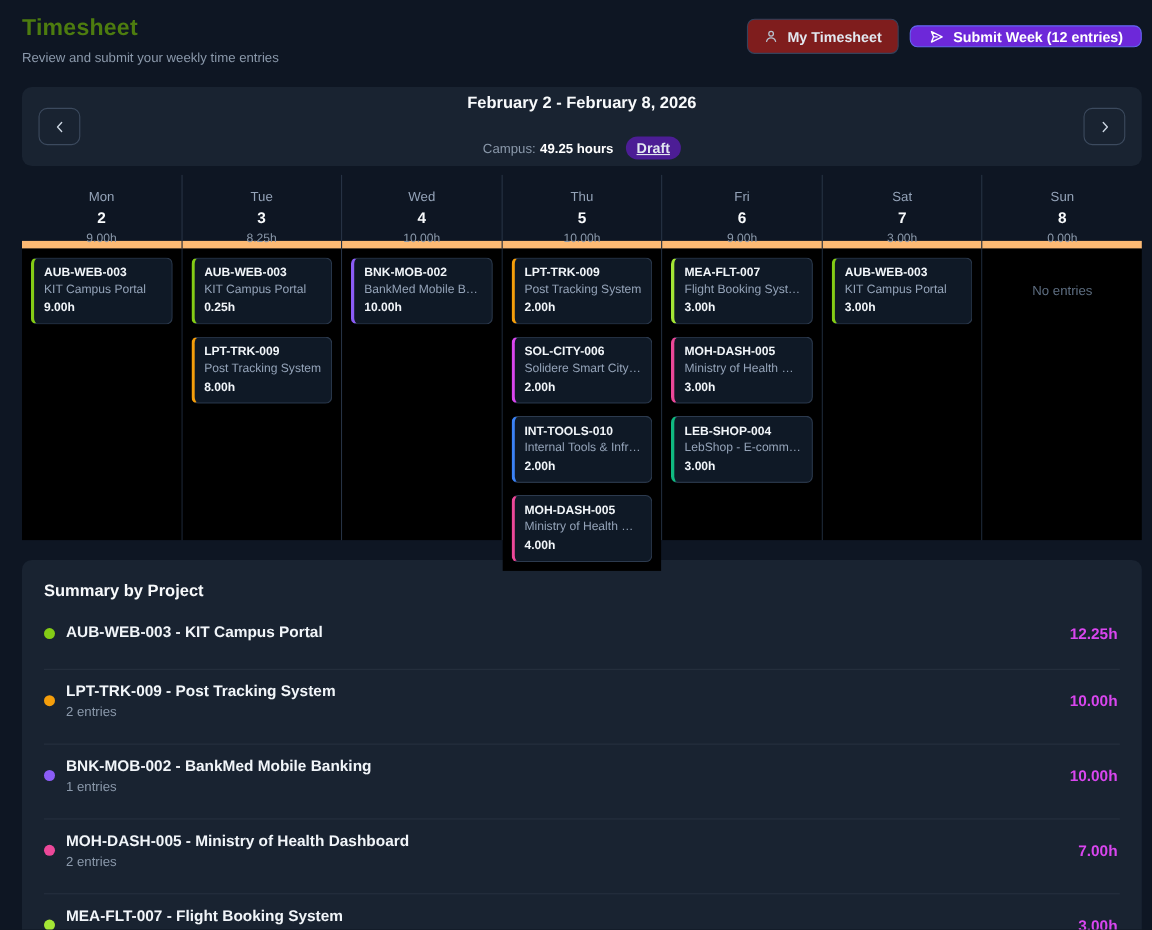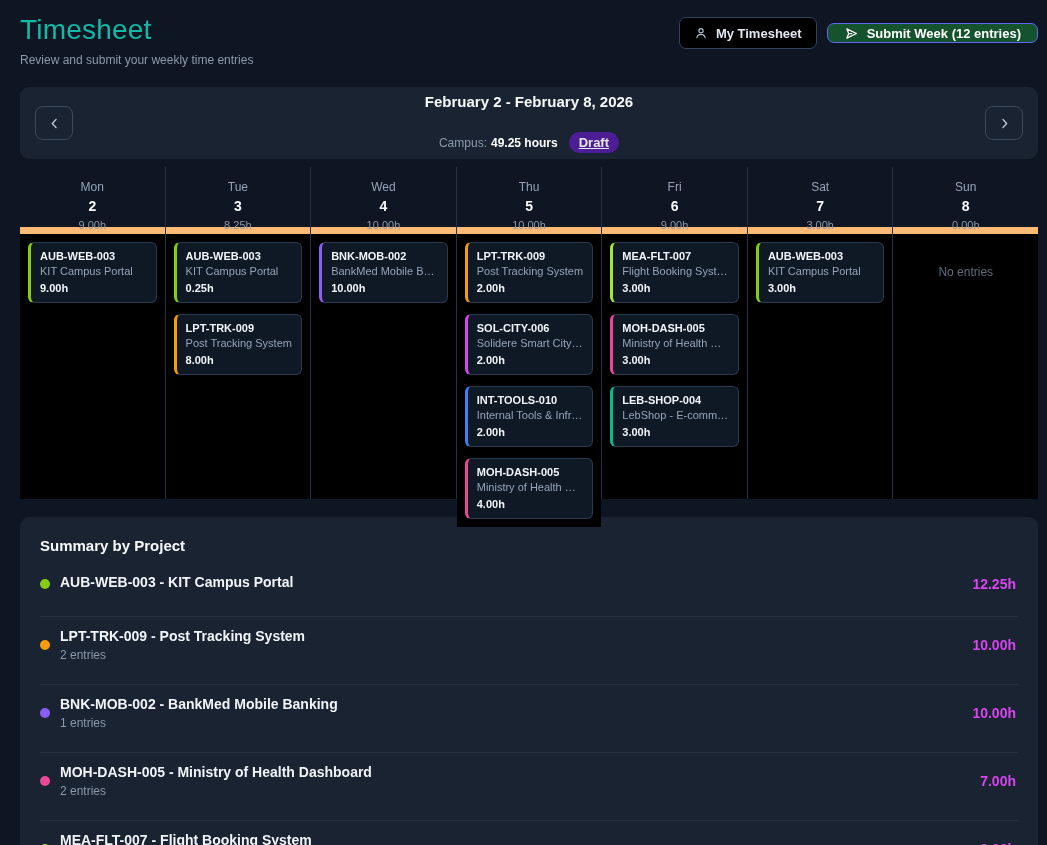--- a/index.html
+++ b/index.html
@@ -7,27 +7,27 @@
   body {
     width:1047px; height:845px; overflow:hidden;
     background:#0e1623;
     font-family:"Liberation Sans", sans-serif;
     color:#f1f5f9;
   }
   .page { padding:14px 9px 0 20px; }
 
   
   .topbar { display:flex; justify-content:space-between; align-items:flex-start; margin-bottom:20px; }
-  .page-title { font-size:28px; font-weight:400; color:#14b8a6; margin:0 0 7px 0; letter-spacing:.2px; }
+  .page-title { font-size:21px; font-weight:700; color:#4d7c0f; margin:0 0 7px 0; letter-spacing:.2px; }
   .page-subtitle { font-size:12px; color:#8b99ab; margin:0; }
   .actions { display:flex; gap:10px; align-items:center; margin-top:3px; }
   .btn { display:inline-flex; align-items:center; gap:8px; border-radius:7px; font-size:13px;
          font-family:inherit; cursor:pointer; line-height:1; }
-  .btn.ghost { background:#000000; border:1px solid #34425b; color:#e2e8f0; padding:8px 14px; font-weight:600; height:32px; }
-  .btn.primary { background:#14532d; border:1px solid #6366f1; color:#ffffff; padding:9px 16px; font-weight:700; height:19px; }
+  .btn.ghost { background:#7f1d1d; border:1px solid #34425b; color:#e2e8f0; padding:8px 14px; font-weight:600; height:32px; }
+  .btn.primary { background:#6d28d9; border:1px solid #6366f1; color:#ffffff; padding:9px 16px; font-weight:700; height:19px; }
   .btn svg { flex:none; }
 
   
   .weeknav { height:72px; background:#192331; border-radius:9px; margin-bottom:8px;
              display:flex; align-items:center; justify-content:space-between; padding:0 15px; }
   .navarrow { width:38px; height:34px; border-radius:8px; background:transparent; border:1px solid #3c4a5e;
               color:#cbd5e1; display:flex; align-items:center; justify-content:center; cursor:pointer; }
   .weekinfo { text-align:center; }
   .range { font-size:15px; font-weight:700; color:#f8fafc; margin-bottom:22px; }
   .totals { font-size:12px; color:#8b99ab; display:flex; align-items:center; justify-content:center; gap:4px; }

